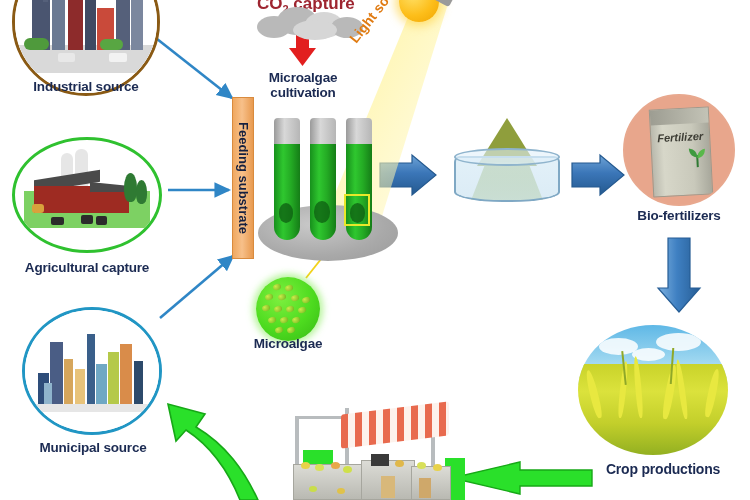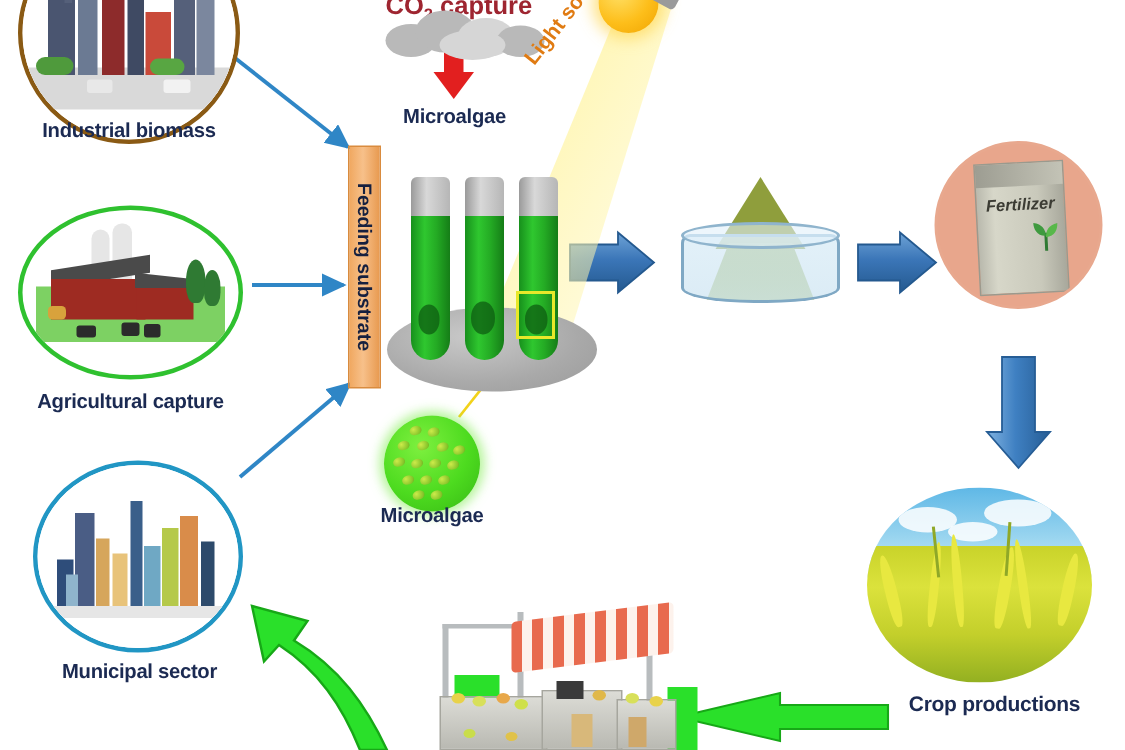--- a/index.html
+++ b/index.html
@@ -243,21 +243,21 @@
       <div class="bld" style="left:58%;width:12%;height:30%;background:#c94a3a;"></div>
       <div class="bld" style="left:71%;width:10%;height:48%;background:#55607a;"></div>
       <div class="bld" style="left:82%;width:8%;height:38%;background:#7b879e;"></div>
       <div class="abs" style="left:20%;bottom:64%;width:3%;height:16%;background:#55607a;"></div>
       <div class="abs" style="left:6%;bottom:30%;width:18%;height:9%;background:#4f9a3c;border-radius:6px;"></div>
       <div class="abs" style="left:60%;bottom:30%;width:16%;height:8%;background:#58a642;border-radius:6px;"></div>
       <div class="abs" style="left:30%;bottom:22%;width:12%;height:6%;background:#e8e8e8;border-radius:2px;"></div>
       <div class="abs" style="left:66%;bottom:22%;width:13%;height:6%;background:#f2f2f2;border-radius:2px;"></div>
     </div>
   </div>
-  <div class="lbl" style="left:10px;top:79px;width:152px;font-size:13.5px;">Industrial biomass</div>
+  <div class="lbl" style="left:10px;top:79px;width:152px;font-size:13.5px;">Industrial source</div>
 
   <div class="circ circ-agr" style="left:12px;top:137px;width:150px;height:116px;">
     <div class="abs" style="inset:0;">
       <div class="agr-grass"></div>
       <div class="silo" style="left:32%;top:12%;width:8%;height:34%;"></div>
       <div class="silo" style="left:42%;top:8%;width:9%;height:38%;"></div>
       <div class="barn-roof" style="left:13%;top:32%;width:46%;height:11%;transform:skewY(-9deg);"></div>
       <div class="barn" style="left:13%;top:42%;width:44%;height:24%;"></div>
       <div class="barn-roof" style="left:52%;top:40%;width:28%;height:9%;transform:skewY(6deg);"></div>
       <div class="barn" style="left:53%;top:47%;width:26%;height:19%;"></div>
@@ -279,21 +279,21 @@
       <div class="tow" style="left:37%;width:8%;height:30%;background:#e8c37a;"></div>
       <div class="tow" style="left:46%;width:6%;height:58%;background:#3a5f8a;"></div>
       <div class="tow" style="left:53%;width:8%;height:34%;background:#6fa8c4;"></div>
       <div class="tow" style="left:62%;width:8%;height:44%;background:#b5c94a;"></div>
       <div class="tow" style="left:71%;width:9%;height:50%;background:#d98c4a;"></div>
       <div class="tow" style="left:81%;width:7%;height:36%;background:#2d4a6b;"></div>
       <div class="tow" style="left:14%;width:6%;height:18%;background:#8fb4cc;"></div>
       <div class="abs" style="left:4%;bottom:16%;width:92%;height:7%;background:#e6e6e6;"></div>
     </div>
   </div>
-  <div class="lbl" style="left:18px;top:440px;width:150px;font-size:13.5px;">Municipal sector</div>
+  <div class="lbl" style="left:18px;top:440px;width:150px;font-size:13.5px;">Municipal source</div>
 
   <div class="co2" style="left:257px;top:-6px;font-size:17px;">
     <span>CO</span><sub style="font-size:11px;">2</sub><span> capture</span>
   </div>
 
   <div class="abs" style="left:255px;top:4px;width:115px;height:36px;">
     <div class="cloudpart" style="left:2px;top:12px;width:34px;height:22px;"></div>
     <div class="cloudpart" style="left:22px;top:3px;width:40px;height:28px;"></div>
     <div class="cloudpart lite" style="left:50px;top:8px;width:38px;height:26px;"></div>
     <div class="cloudpart" style="left:76px;top:13px;width:32px;height:21px;"></div>
@@ -301,20 +301,21 @@
   </div>
 
   <div class="beam" style="left:328px;top:-10px;width:120px;height:230px;
               clip-path:polygon(76% 0%,100% 6%,44% 100%,0% 96%);"></div>
   <div class="sun" style="left:399px;top:-18px;width:40px;height:40px;"></div>
   <div class="abs" style="left:428px;top:-14px;width:26px;height:16px;background:#9a9a9a;border-radius:3px;transform:rotate(28deg);"></div>
   <div class="lightlbl" style="left:346px;top:36px;font-size:14px;transform:rotate(-52deg);">Light source</div>
 
   <div class="lbl" style="left:245px;top:70px;width:116px;font-size:13.5px;">
     <div>Microalgae</div>
+    <div>cultivation</div>
   </div>
 
   <div class="feedbar" style="left:232px;top:97px;width:22px;height:162px;">
     <span style="font-size:13px;">Feeding substrate</span>
   </div>
 
   <div class="platform" style="left:258px;top:205px;width:140px;height:56px;"></div>
 
   <div class="tube" style="left:274px;top:118px;width:26px;height:122px;">
     <div class="tube-cap"></div>
@@ -366,20 +367,21 @@
     <div class="bag" style="left:26px;top:12px;width:60px;height:88px;">
       <div class="bag-top"></div>
       <div class="bag-txt" style="font-size:11px;">Fertilizer</div>
       <svg class="sprout" style="left:60%;top:44%;width:20px;height:22px;" viewBox="0 0 20 22">
         <path d="M10,21 L10,9" stroke="#2f7a33" stroke-width="2" fill="none"></path>
         <path d="M10,11 C4,11 2,6 2,2 C8,3 10,7 10,11 z" fill="#3f9a3f"></path>
         <path d="M10,12 C16,12 18,7 18,3 C12,4 10,8 10,12 z" fill="#58b84a"></path>
       </svg>
     </div>
   </div>
+  <div class="lbl" style="left:614px;top:208px;width:130px;font-size:13.5px;">Bio-fertilizers</div>
 
   <div class="circ circ-crop" style="left:578px;top:325px;width:150px;height:130px;">
     <div class="crop-sky"></div>
     <div class="cloudw" style="left:14%;top:10%;width:26%;height:13%;"></div>
     <div class="cloudw" style="left:52%;top:6%;width:30%;height:14%;"></div>
     <div class="cloudw" style="left:36%;top:18%;width:22%;height:10%;"></div>
     <div class="crop-field"></div>
     <div class="stalk" style="left:12%;top:34%;width:5%;height:38%;transform:rotate(-14deg);"></div>
     <div class="stalk" style="left:26%;top:28%;width:4%;height:44%;transform:rotate(6deg);"></div>
     <div class="stalk" style="left:40%;top:24%;width:4%;height:48%;transform:rotate(-5deg);"></div>

